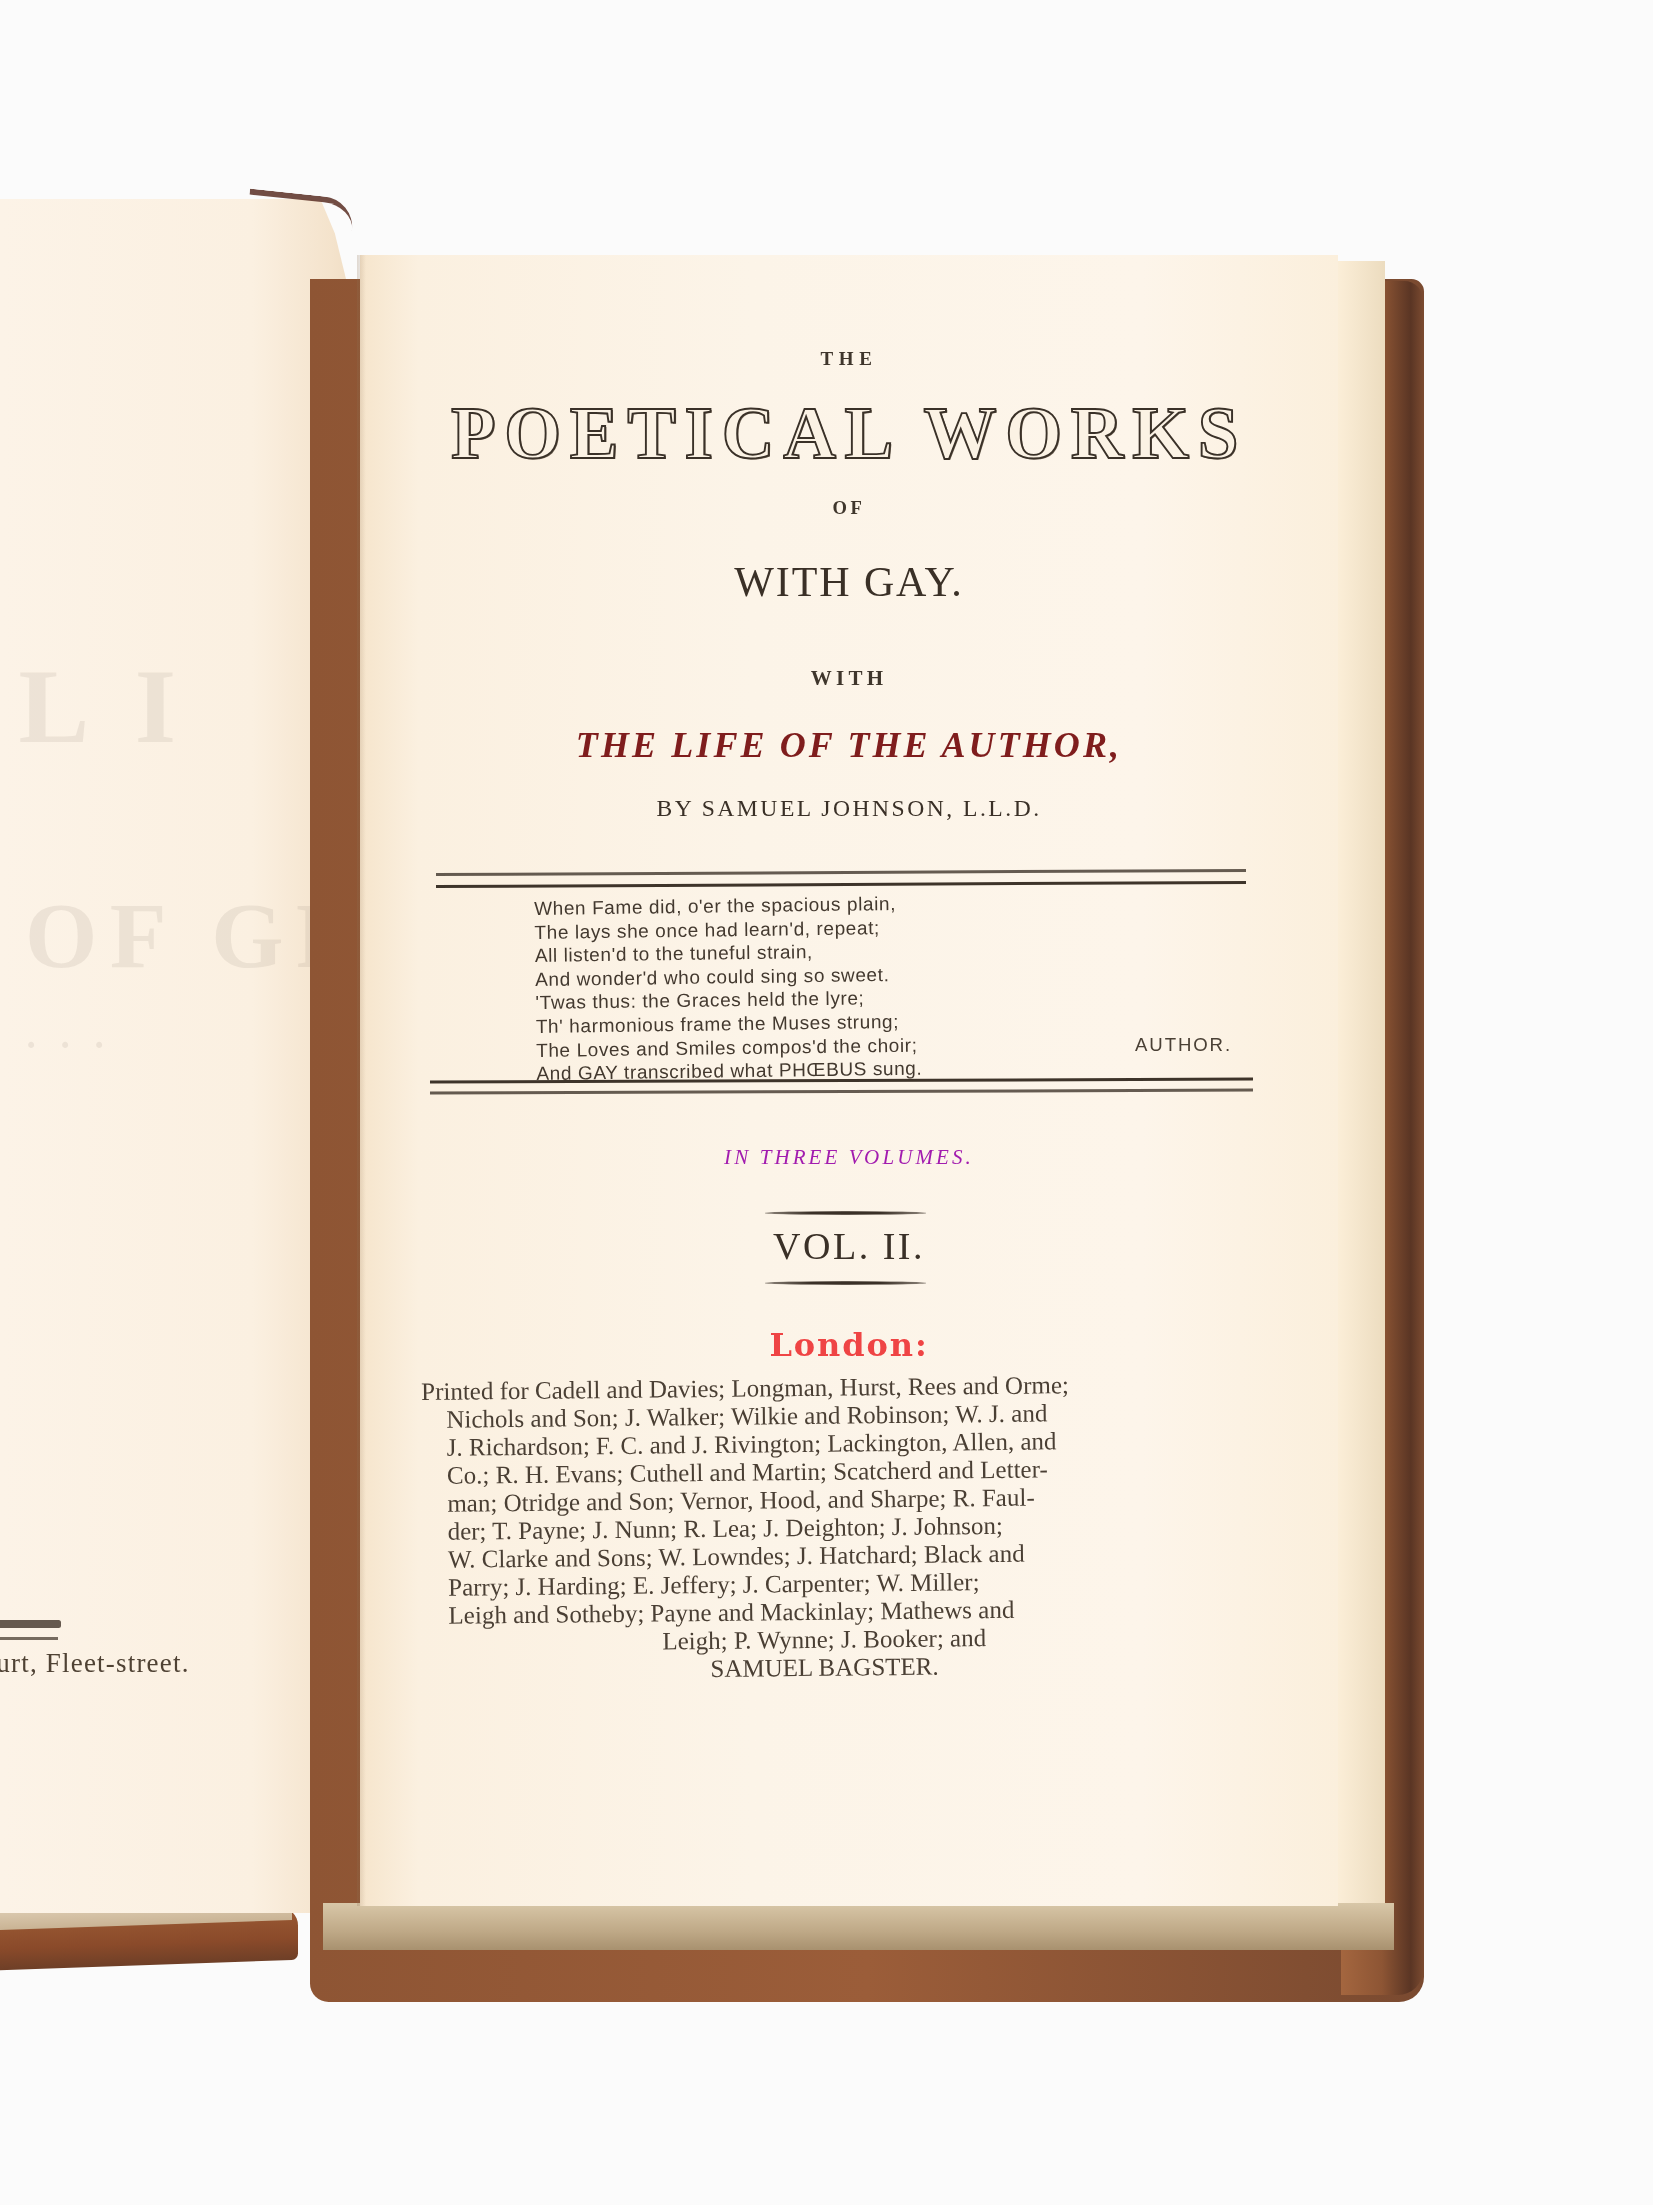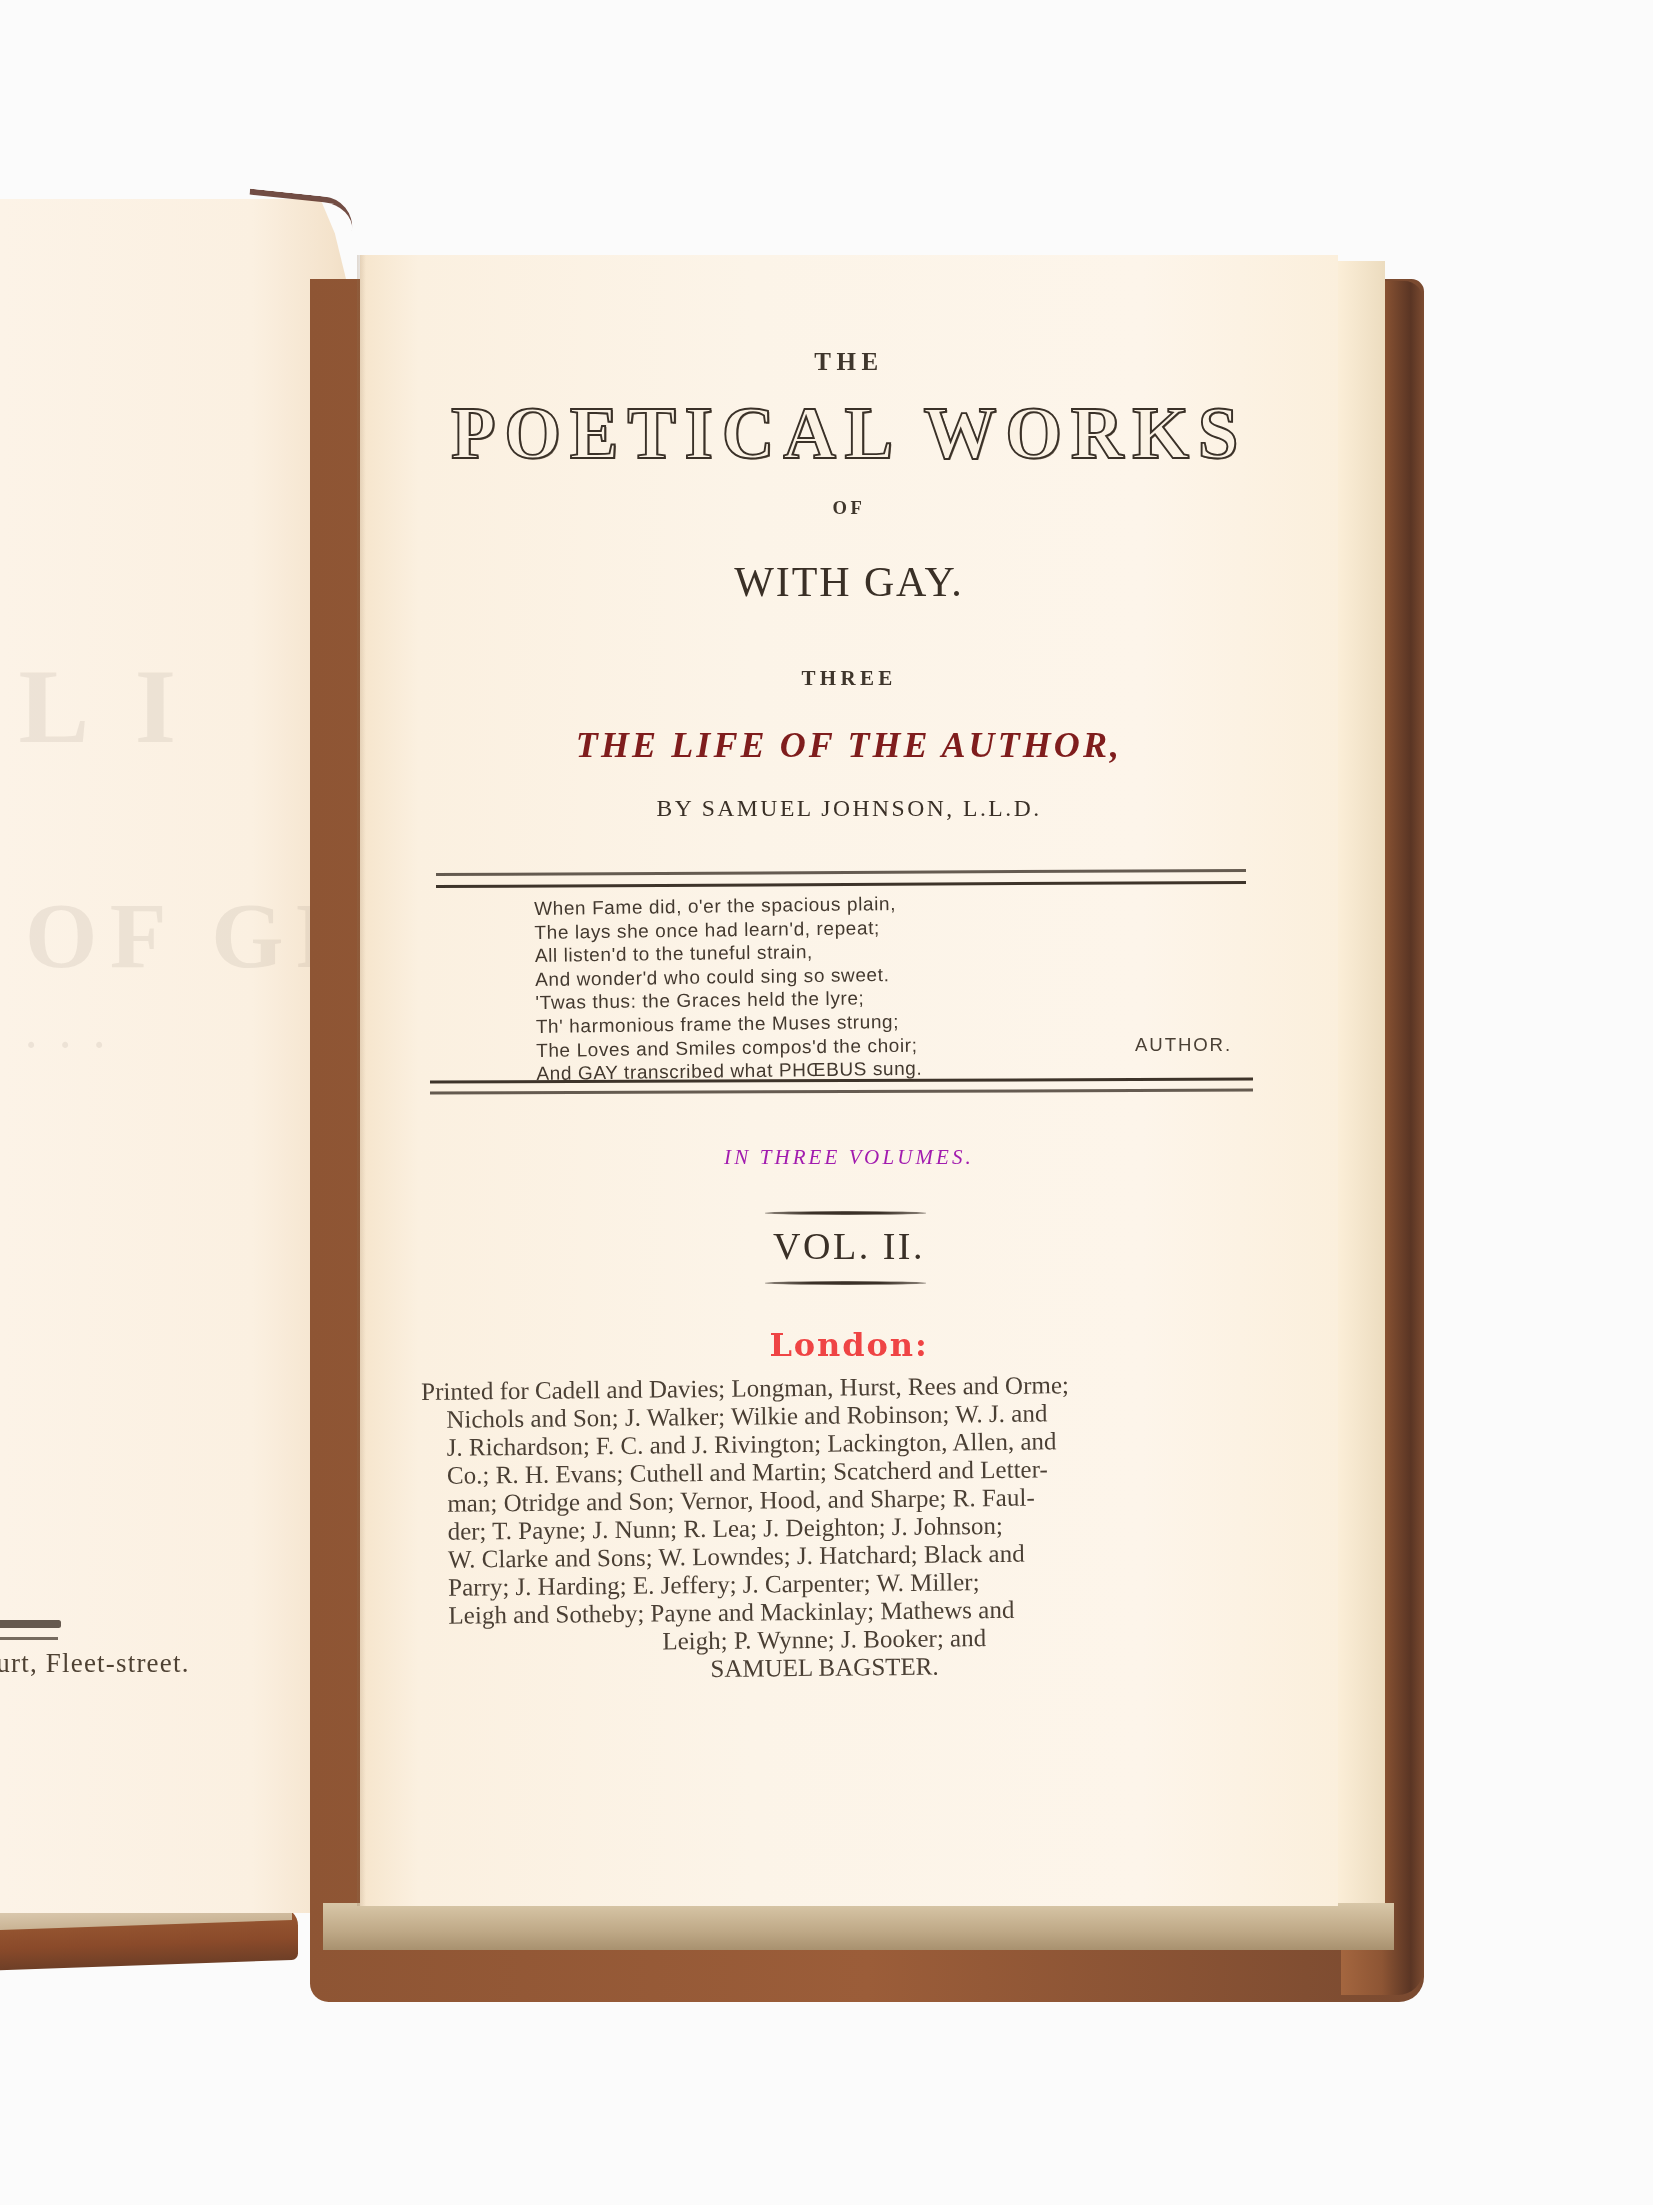--- a/index.html
+++ b/index.html
@@ -84,21 +84,21 @@
     position: absolute; left: 360px; top: 255px; width: 978px; height: 1651px;
     background: linear-gradient(90deg, #f6e5cc 0%, #fbf0e0 6%, #fcf4e8 40%, #fdf5ea 80%, #fbefdc 100%);
   }
   .right-page-shadow {
     position: absolute; left: 357px; top: 255px; width: 8.7px; height: 1651px;
     background: linear-gradient(90deg, rgba(140,110,80,.25), rgba(140,110,80,0));
   }
 
   
   .tp { position: absolute; left: 360px; width: 978px; text-align: center; white-space: nowrap; }
-  .t-the     { top: 348px; font-size: 25px; letter-spacing: 5.6px; font-weight: bold; color: #3f362c; }
+  .t-the     { top: 348px; font-size: 19px; letter-spacing: 5.6px; font-weight: bold; color: #3f362c; }
   .t-title   { top: 392px; font-size: 73px; letter-spacing: 8.7px; color: #fbf2e4;
                -webkit-text-stroke: 1.9px #3a3128; font-weight: bold; text-shadow: 1.2px 1.2px 0 #6d6052; }
   .t-of      { top: 497px; font-size: 18.6px; letter-spacing: 3.7px; font-weight: bold; color: #3f362c; }
   .t-author  { top: 558px; font-size: 42px; letter-spacing: 1.9px; color: #3a3027; }
   .t-with    { top: 666px; font-size: 21px; letter-spacing: 4.3px; font-weight: bold; color: #3f362c; }
   .t-life    { top: 724px; font-size: 36px; letter-spacing: 3.1px; font-style: italic; font-weight: bold; color: #7f1d1d; }
   .t-by      { top: 795px; font-size: 23.6px; letter-spacing: 2.5px; color: #3a3027; }
 
   .rule { position: absolute; background: #3e342a; }
   .rule-a1 { left: 436px; top: 871px; width: 810px; height: 2.5px; transform: rotate(-0.3deg); opacity: .8; }
@@ -160,21 +160,21 @@
   <div class="right-cover-side"></div>
   <div class="fore-edge-right"></div>
   <div class="fore-edge-bottom"></div>
   <div class="right-page"></div>
   <div class="right-page-shadow"></div>
 
   <div class="tp t-the">THE</div>
   <div class="tp t-title">POETICAL WORKS</div>
   <div class="tp t-of">OF</div>
   <div class="tp t-author">WITH GAY.</div>
-  <div class="tp t-with">THREE</div>
+  <div class="tp t-with">WITH</div>
   <div class="tp t-life">THE LIFE OF THE AUTHOR,</div>
   <div class="tp t-by">BY SAMUEL JOHNSON, L.L.D.</div>
 
   <div class="rule rule-a1"></div>
   <div class="rule rule-a2"></div>
 
   <div class="poem">
     <span class="poem-line">When Fame did, o'er the spacious plain,</span>
     <span class="poem-line">The lays she once had learn'd, repeat;</span>
     <span class="poem-line">All listen'd to the tuneful strain,</span>

